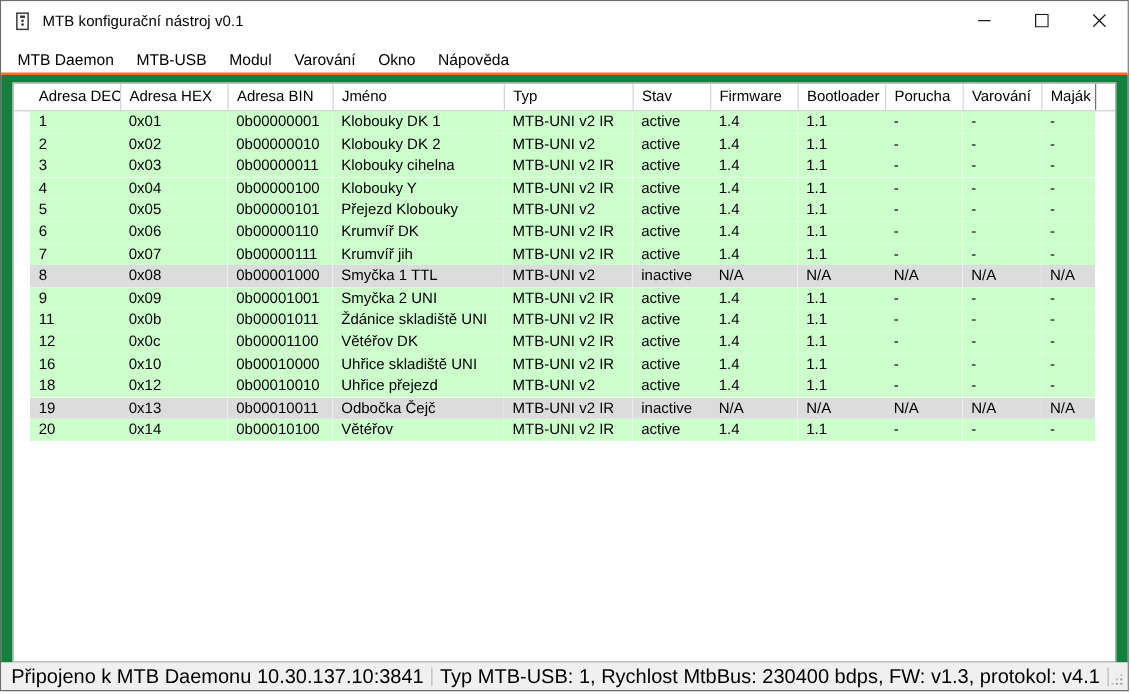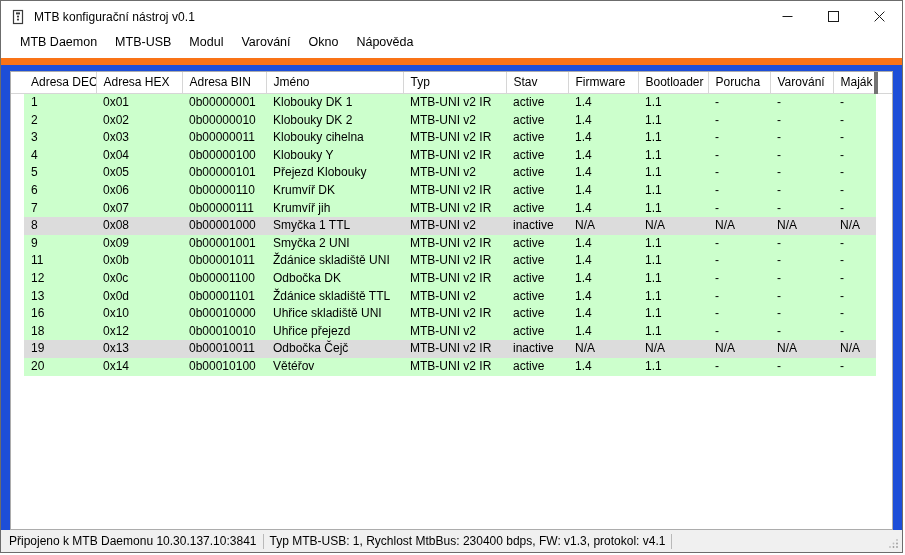--- a/index.html
+++ b/index.html
@@ -63,36 +63,36 @@
     border: 0;
     padding: 0;
     cursor: default;
   }
   .winbtn svg { display: block; }
   
   .menubar {
     height: 26px;
     background: #ffffff;
     display: flex;
-    align-items: flex-start;
-    padding-left: 10px;
+    align-items: flex-end;
+    padding-left: 4px;
     flex: 0 0 auto;
-    border-bottom: 7px solid #f97316;
+    border-bottom: 2px solid #f97316;
   }
   .menuitem {
     font-size: 12.5px;
     color: #000000;
     padding: 3px 9px 3px 9px;
     white-space: nowrap;
     cursor: default;
   }
   
   .central {
     flex: 1 1 auto;
-    background: #1d4ed8;
+    background: #15803d;
     padding: 6px 9px 0 9px;
     box-sizing: border-box;
     display: flex;
     flex-direction: column;
     align-items: flex-end;
   }
   .table-wrap {
     flex: 1 1 auto;
     background: #ffffff;
     border: 1px solid #acacac;
@@ -118,21 +118,21 @@
     box-sizing: border-box;
     font-size: 12px;
     white-space: nowrap;
     overflow: hidden;
   }
   table.grid thead th.gutter {
     border-right: none;
     padding: 0;
     background: #ffffff;
   }
-  table.grid thead th.last { border-right: 4px solid #737373; }
+  table.grid thead th.last { border-right: 1px solid #737373; }
   table.grid thead th.pad { border-right: none; }
   table.grid tbody td {
     padding: 0 0 0 7px;
     height: 17.6px;
     line-height: 17.6px;
     white-space: nowrap;
     overflow: hidden;
     font-size: 12px;
   }
   table.grid tbody td.gutter { background: #ffffff !important; padding: 0; }
@@ -140,21 +140,21 @@
   tr.r-active td { background: #ccffcc; }
   tr.r-inactive td { background: #dcdcdc; }
   tr.r-selected td { background: #aec8f5; }
   
   .statusbar {
     height: 22px;
     flex: 0 0 auto;
     background: #f0f0f0;
     display: flex;
     align-items: center;
-    font-size: 12px;
+    font-size: 16px;
     color: #000000;
     position: relative;
     padding-left: 2px;
   }
   .status-seg {
     padding: 0 6px;
     white-space: nowrap;
     height: 17px;
     line-height: 17px;
     display: flex;
@@ -402,37 +402,22 @@
               <td>-</td>
               <td>-</td>
               <td>-</td>
               <td class="pad"></td>
             </tr>
             <tr class="r-active">
               <td class="gutter"></td>
               <td>12</td>
               <td>0x0c</td>
               <td>0b00001100</td>
-              <td>Odbočka DK</td>
-              <td>MTB-UNI v2 IR</td>
-              <td>active</td>
-              <td>1.4</td>
-              <td>1.1</td>
-              <td>-</td>
-              <td>-</td>
-              <td>-</td>
-              <td class="pad"></td>
-            </tr>
-            <tr class="r-active">
-              <td class="gutter"></td>
-              <td>13</td>
-              <td>0x0d</td>
-              <td>0b00001101</td>
-              <td>Ždánice skladiště TTL</td>
-              <td>MTB-UNI v2</td>
+              <td>Větéřov DK</td>
+              <td>MTB-UNI v2 IR</td>
               <td>active</td>
               <td>1.4</td>
               <td>1.1</td>
               <td>-</td>
               <td>-</td>
               <td>-</td>
               <td class="pad"></td>
             </tr>
             <tr class="r-active">
               <td class="gutter"></td>

